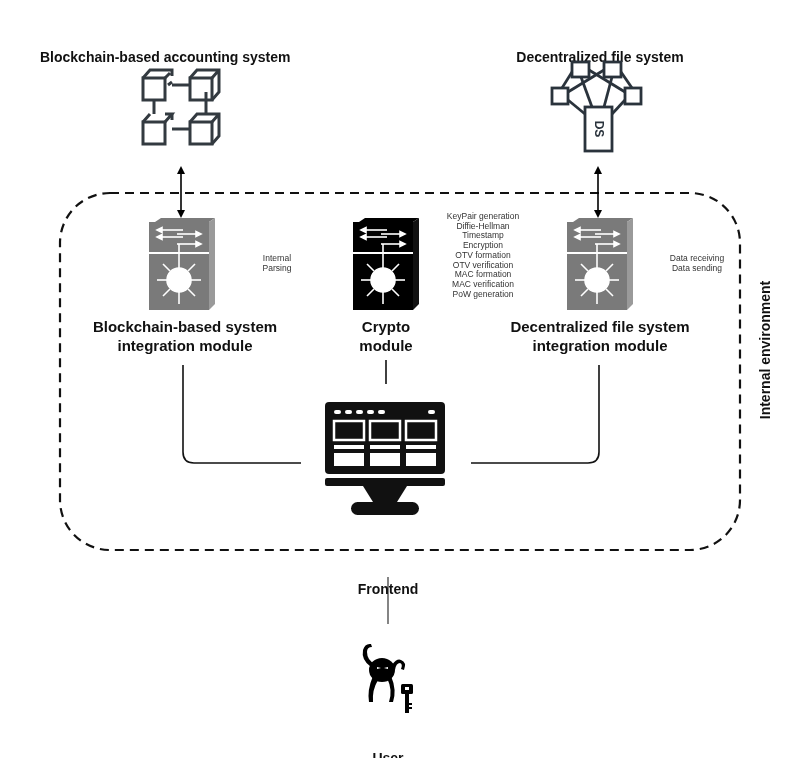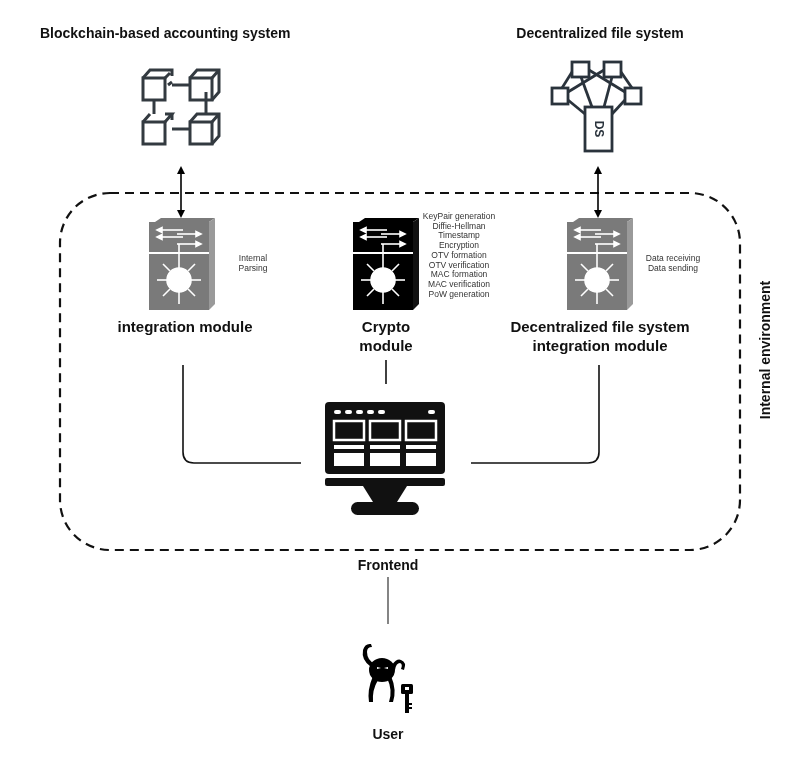--- a/index.html
+++ b/index.html
@@ -14,34 +14,36 @@
       overflow: hidden;
       font-family: "Liberation Sans", sans-serif;
       color: #111111;
     }
     .abs { position: absolute; }
     .title {
       font-weight: bold;
       font-size: 14px;
       white-space: nowrap;
       text-align: center;
+      margin-top: 24px;
     }
     .module-label {
       font-weight: bold;
       font-size: 15px;
       text-align: center;
       line-height: 19px;
       white-space: nowrap;
     }
     .caption {
       font-size: 8.5px;
       line-height: 9.7px;
       color: #333333;
       text-align: center;
       white-space: nowrap;
+      margin-left: 24px;
     }
     .caption div { display: block; }
     .vertical-label {
       font-weight: bold;
       font-size: 14px;
       white-space: nowrap;
       transform: rotate(-90deg);
       transform-origin: center center;
     }
     svg { overflow: visible; }
@@ -221,20 +223,21 @@
   <div>MAC verification</div>
   <div>PoW generation</div>
 </div>
 
 <div class="abs caption" style="left:638px;top:254px;width:70px">
   <div>Data receiving</div>
   <div>Data sending</div>
 </div>
 
 <div class="abs module-label" style="left:70px;top:317px;width:230px">
+  <div>Blockchain-based system</div>
   <div>integration module</div>
 </div>
 <div class="abs module-label" style="left:336px;top:317px;width:100px">
   <div>Crypto</div>
   <div>module</div>
 </div>
 <div class="abs module-label" style="left:480px;top:317px;width:240px">
   <div>Decentralized file system</div>
   <div>integration module</div>
 </div>

